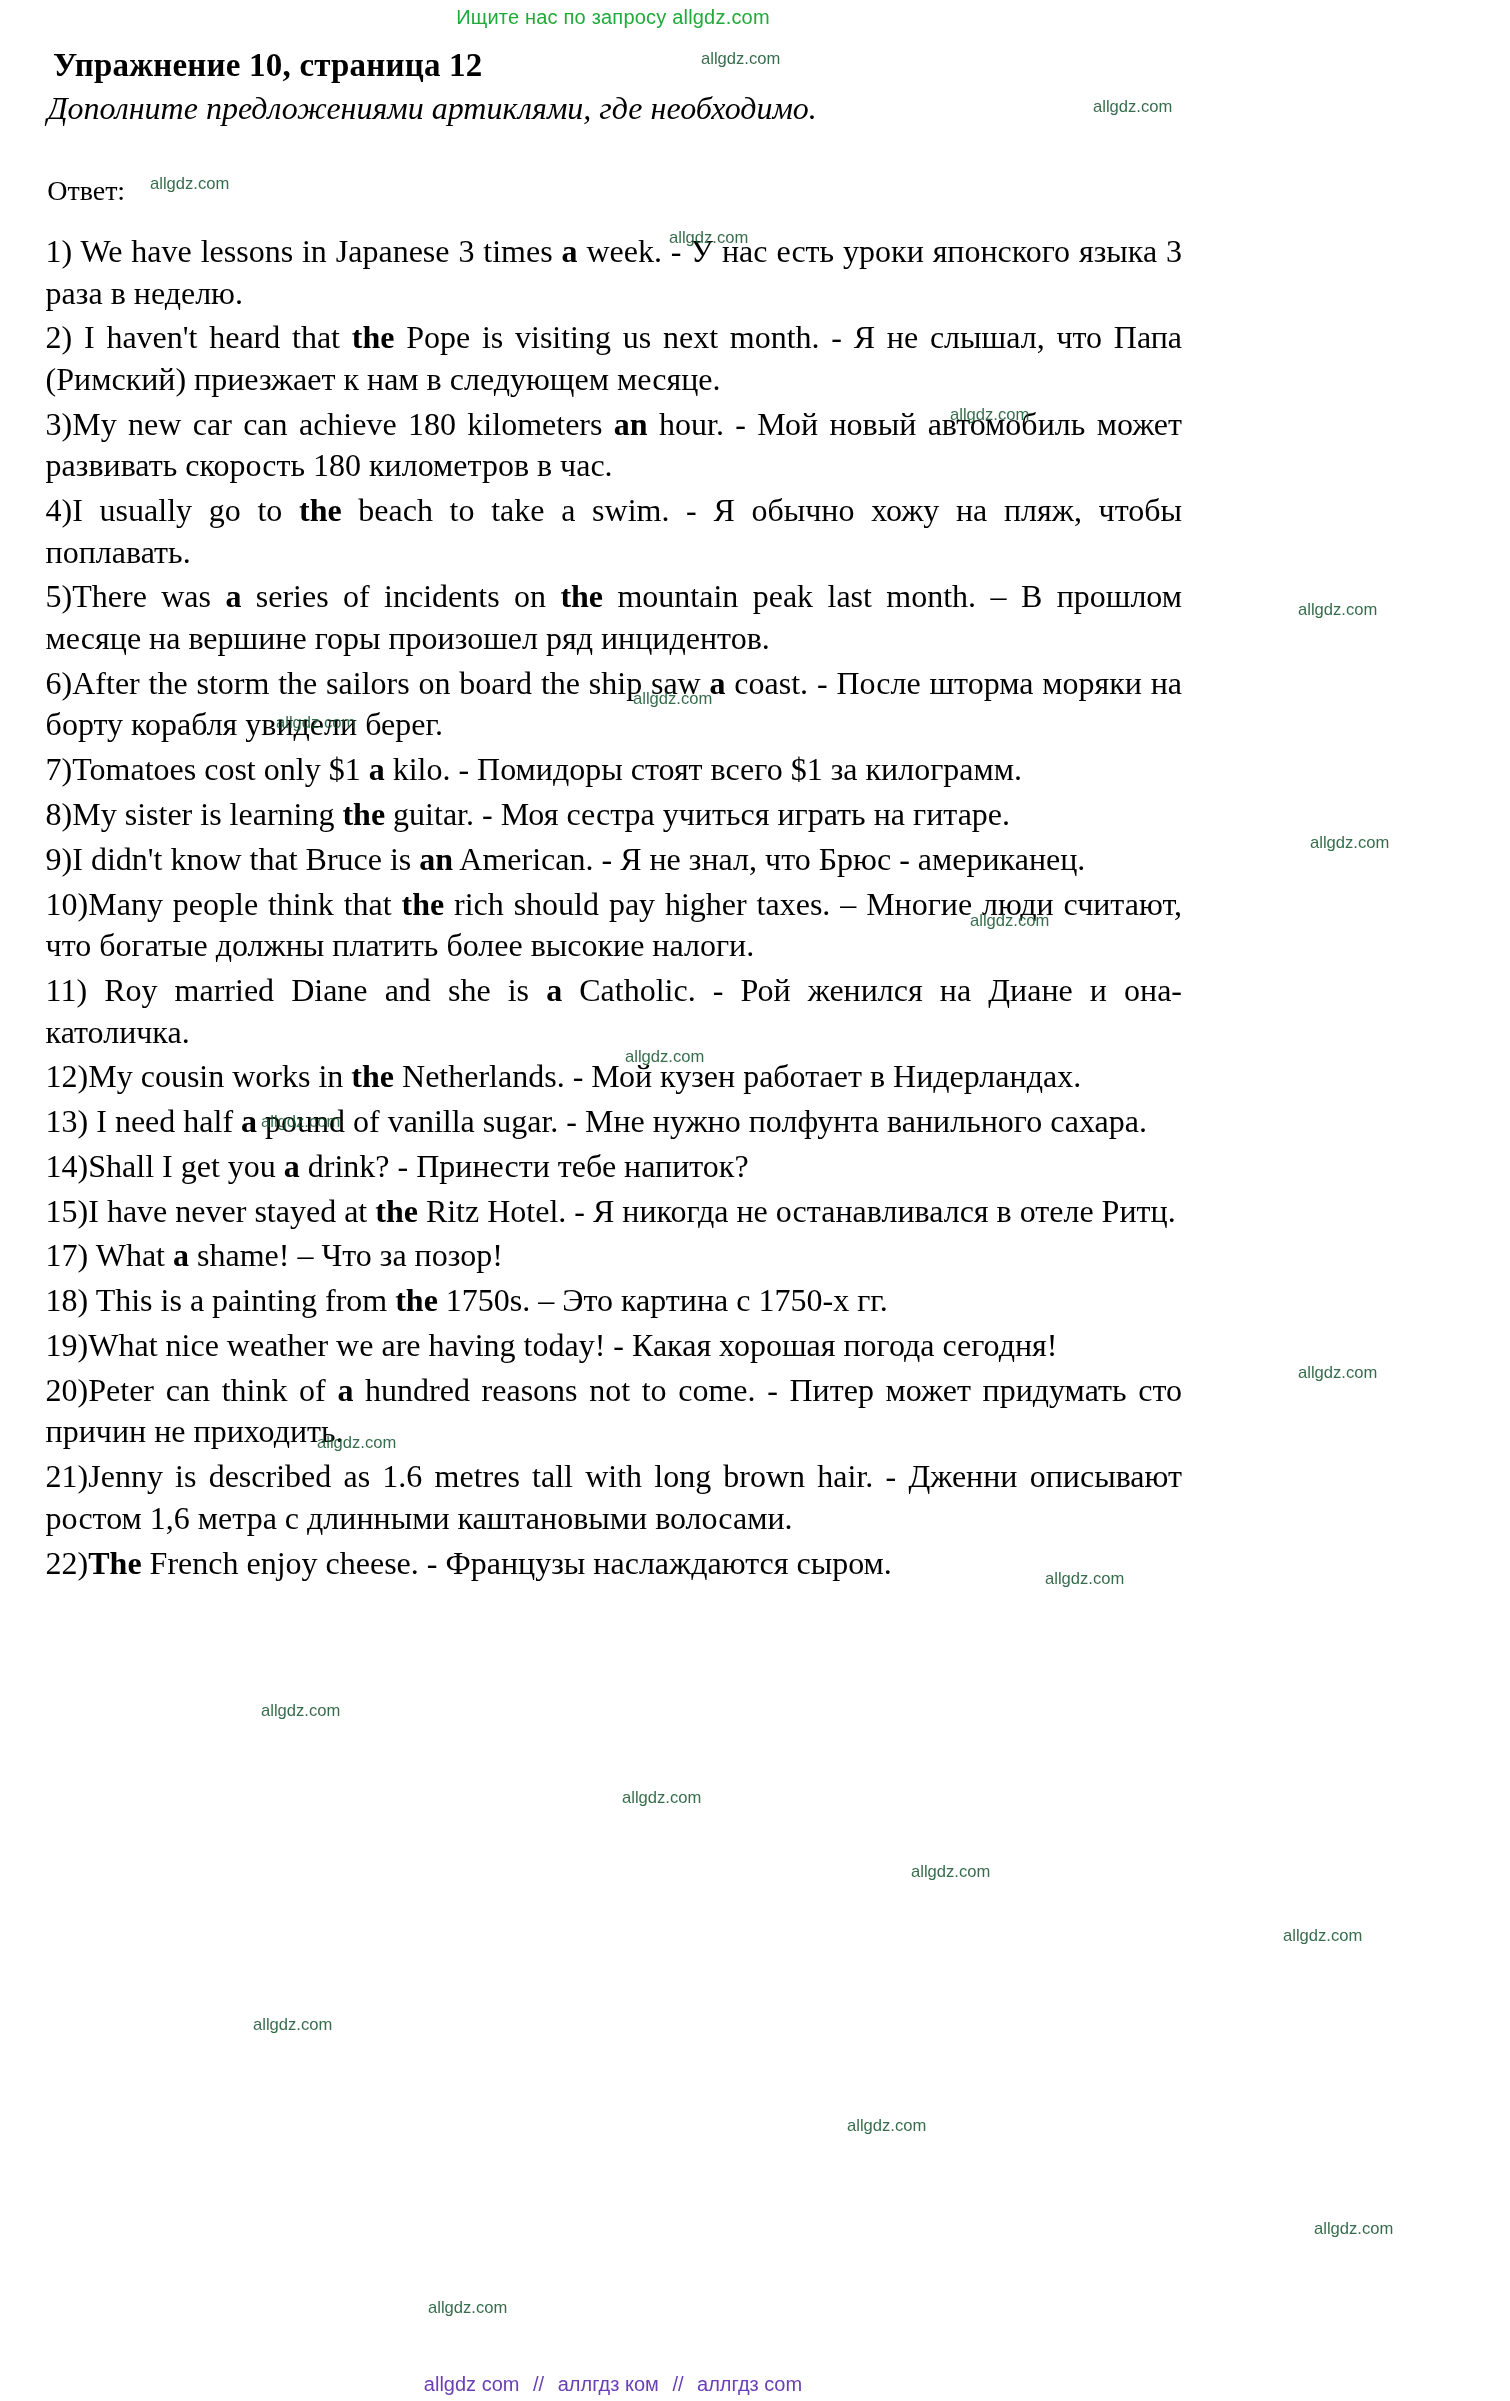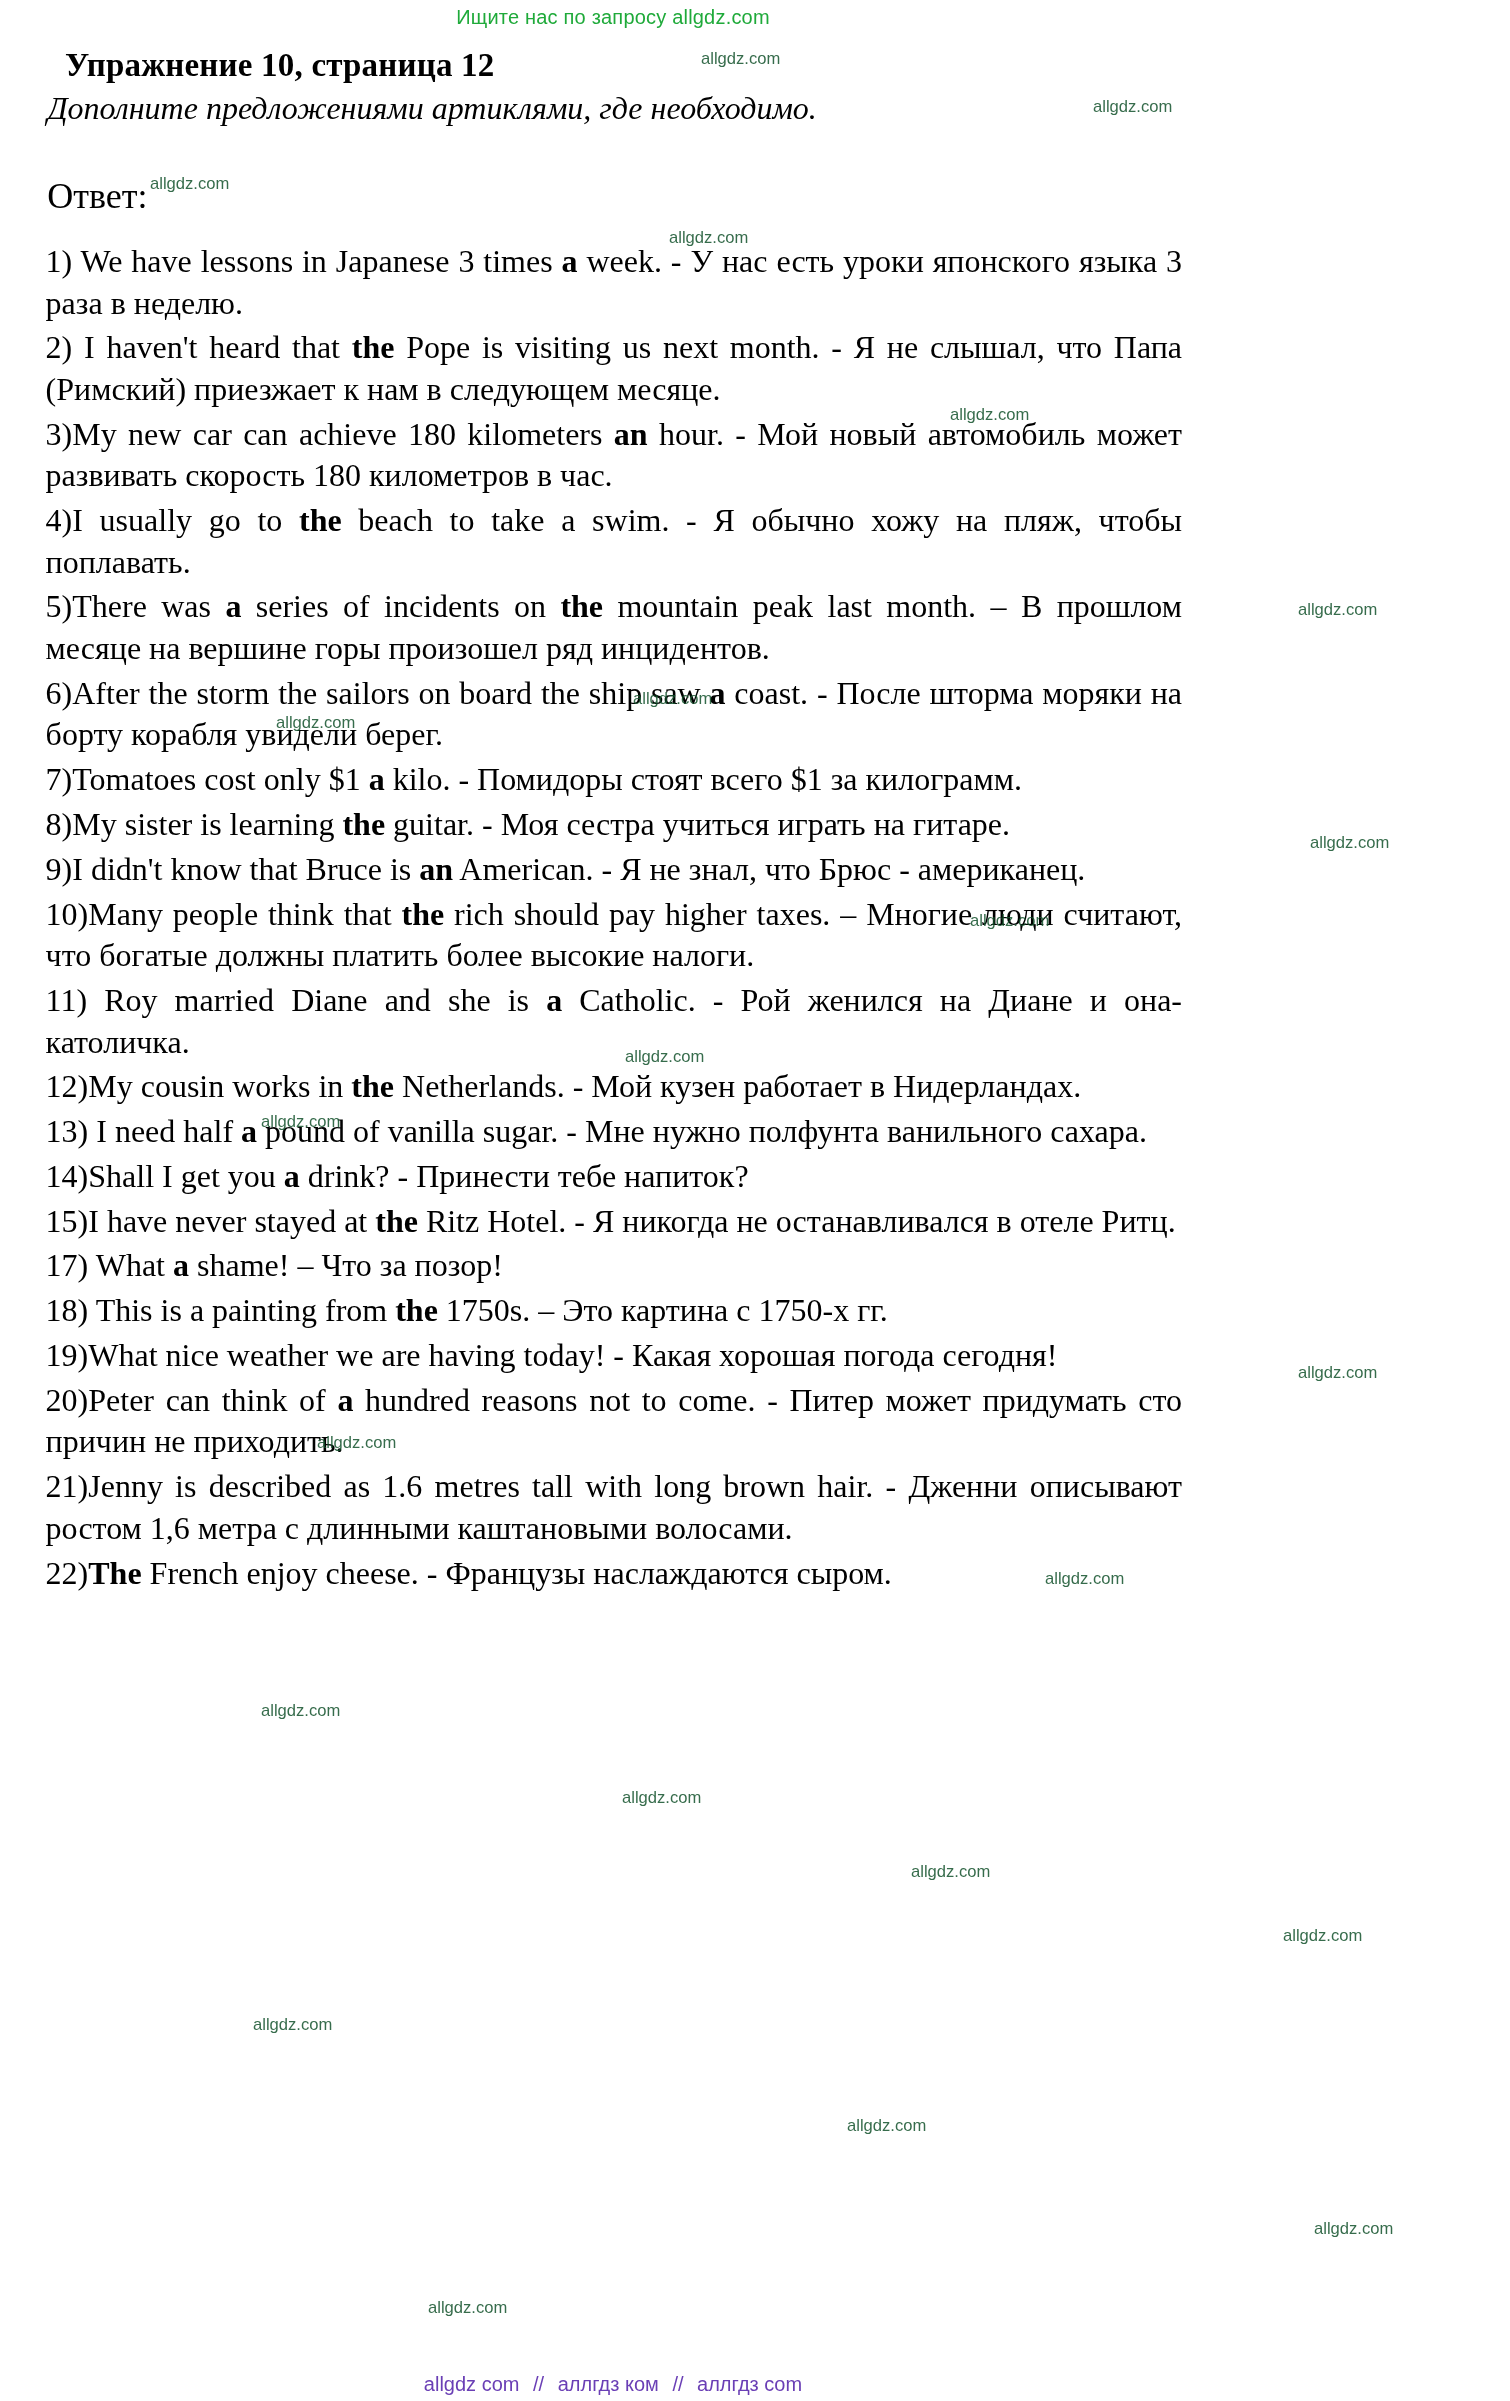--- a/index.html
+++ b/index.html
@@ -26,31 +26,31 @@
     color: #1faa3a;
     font-family: "Liberation Sans", sans-serif;
     font-size: 20px;
     padding-top: 6.3px;
     letter-spacing: 0.2px;
   }
   .title {
     font-size: 33px;
     font-weight: bold;
     margin-top: 17.4px;
-    margin-left: 21px;
+    margin-left: 9px;
     letter-spacing: 0.2px;
   }
   .subtitle {
     font-size: 32px;
     margin-top: 6.3px;
     margin-left: 3.2px;
     font-style: italic;
   }
   .answer-label {
-    font-size: 36px;
+    font-size: 28px;
     margin-top: 48px;
     margin-left: 3.2px;
   }
   .items {
     margin-top: 24px;
   }
   .item {
     font-size: 32px;
     line-height: 1.30;
     text-align: justify;

